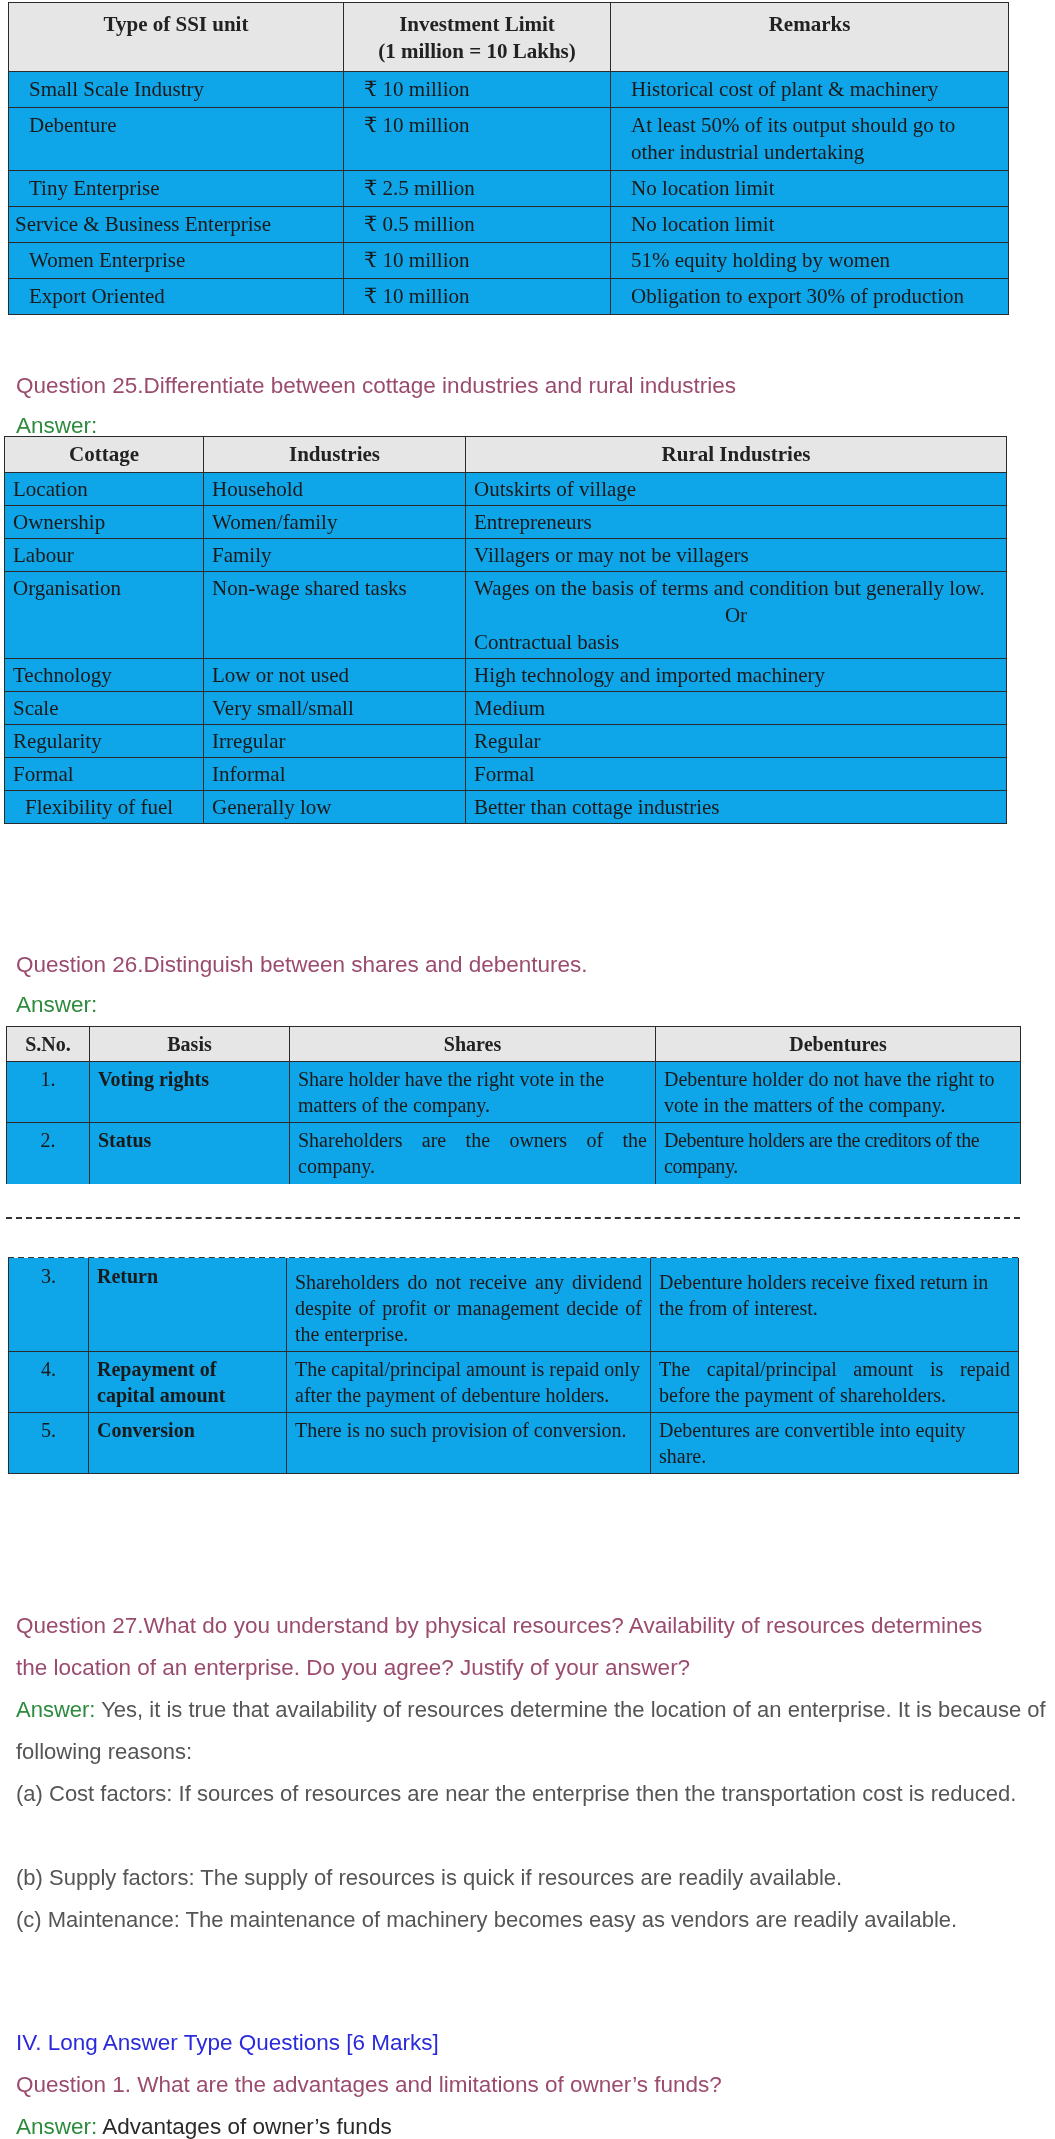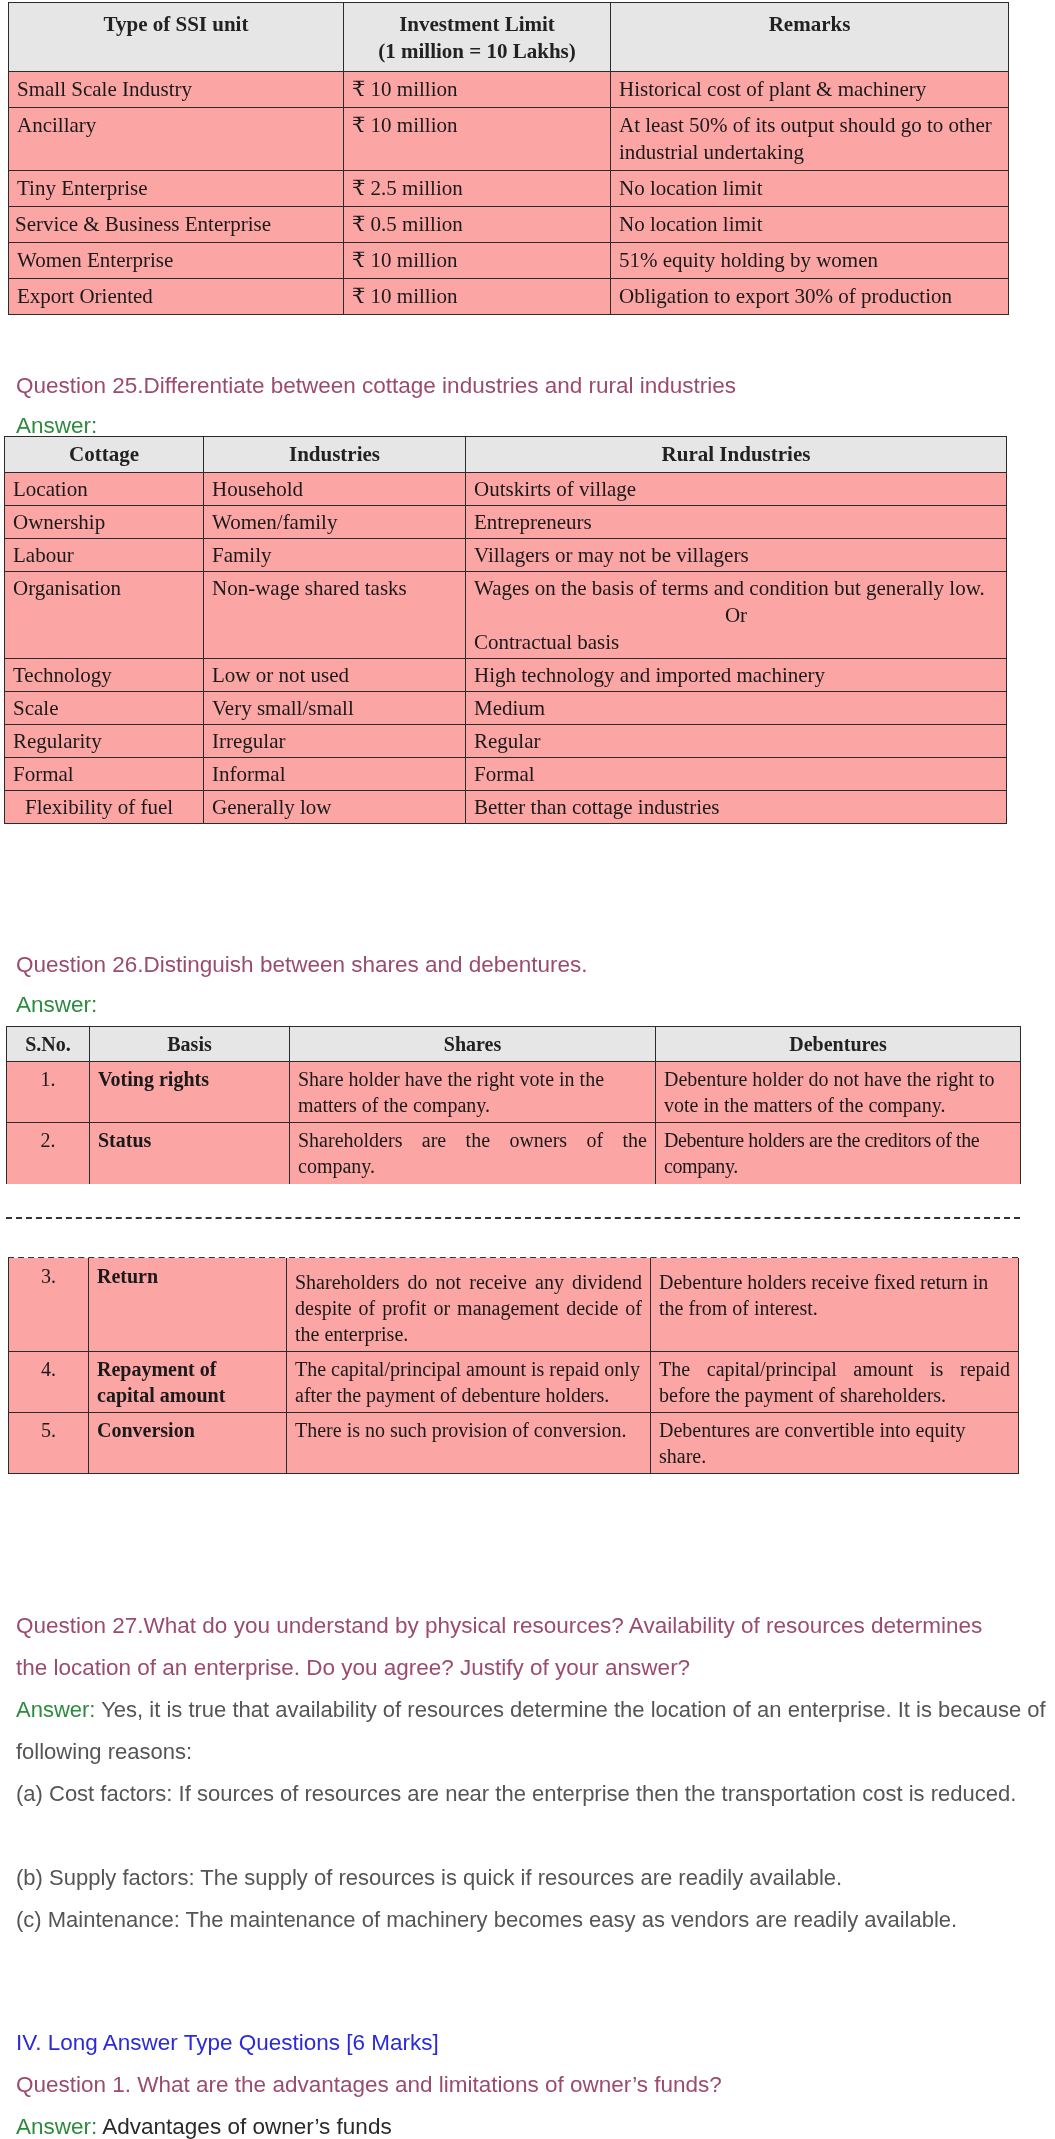--- a/index.html
+++ b/index.html
@@ -1,26 +1,26 @@
 <!DOCTYPE html>
 <html><head>
 <meta charset="utf-8">
 <style>
   html, body { margin: 0; padding: 0; background: #ffffff; }
   body { width: 1055px; height: 2139px; position: relative; overflow: hidden;
          font-family: "Liberation Sans", sans-serif; color: #444; }
   .abs { position: absolute; }
   table.scan { border-collapse: collapse; font-family: "Liberation Serif", "DejaVu Serif", serif;
-               color: #1a1a1a; background: #fca5a5; table-layout: fixed; }
+               color: #1a1a1a; background: #0ea5e9; table-layout: fixed; }
   table.scan th, table.scan td { border: 1.6px solid #2b2b2b; vertical-align: top; }
   table.scan th { background: #e6e6e6; font-weight: bold; text-align: center; color: #222; }
   
   #ssi { left: 8px; top: 2px; width: 1000px; font-size: 21px; line-height: 27px; }
   #ssi th { padding: 8px 6px 6px; height: 50px; }
-  #ssi td { padding: 4px 8px; }
+  #ssi td { padding: 4px 20px; }
   
   #rural { left: 4px; top: 436px; width: 1002px; font-size: 21px; line-height: 27px; }
   #rural th { padding: 4px 6px; }
   #rural td { padding: 3px 8px 2px; }
   #rural .or { display: block; text-align: center; }
   
   .shares { font-size: 20px; line-height: 26px; }
   .shares td { padding: 4px 8px; }
   .shares td.sno { text-align: center; padding-left: 0; padding-right: 0; }
   .shares td.basis { font-weight: bold; }
@@ -54,21 +54,21 @@
       <span>(1 million = 10 Lakhs)</span>
     </th>
     <th style="vertical-align:top"><span>Remarks</span></th>
   </tr>
   <tr>
     <td>Small Scale Industry</td>
     <td>₹ 10 million</td>
     <td>Historical cost of plant &amp; machinery</td>
   </tr>
   <tr>
-    <td>Ancillary</td>
+    <td>Debenture</td>
     <td>₹ 10 million</td>
     <td>At least 50% of its output should go to other industrial undertaking</td>
   </tr>
   <tr>
     <td>Tiny Enterprise</td>
     <td>₹ 2.5 million</td>
     <td>No location limit</td>
   </tr>
   <tr>
     <td style="white-space:nowrap;padding-left:6px;padding-right:2px">Service &amp; Business Enterprise</td>

